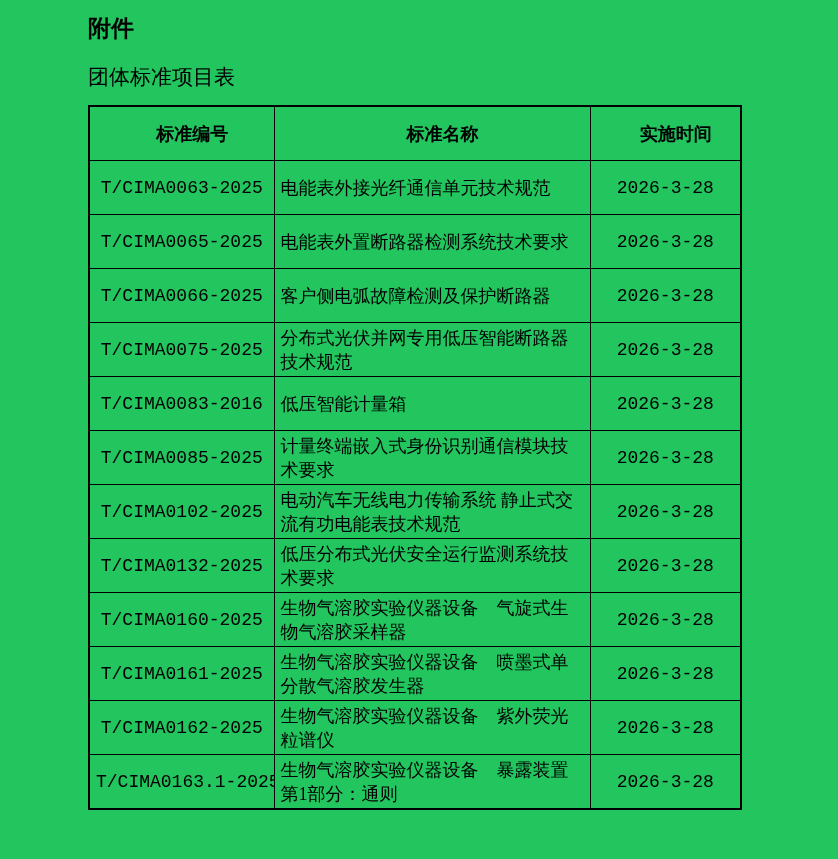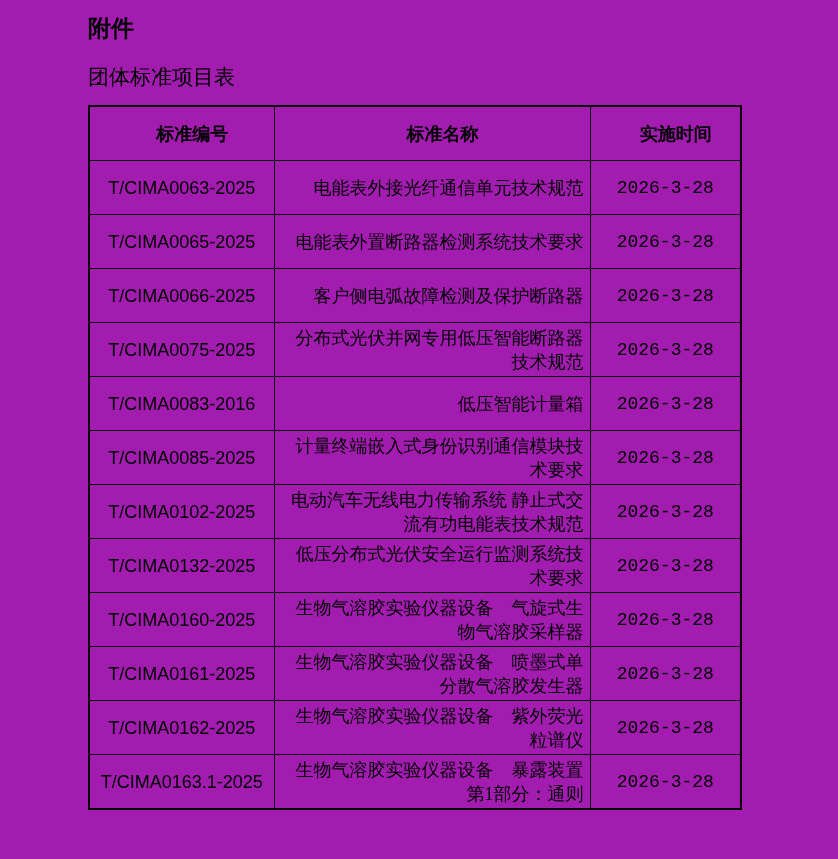--- a/index.html
+++ b/index.html
@@ -6,21 +6,21 @@
     margin: 0;
     padding: 0;
     background: #ffffff;
     font-family: "Liberation Serif", serif;
     color: #000000;
   }
   .page {
     position: relative;
     width: 838px;
     height: 859px;
-    background: #a21caf;
+    background: #22c55e;
     overflow: hidden;
   }
   .attachment {
     margin: 14px 0 0 88px;
     font-family: "Liberation Sans", sans-serif;
     font-weight: bold;
     font-size: 23px;
     line-height: 28px;
   }
   .doc-title {
@@ -48,26 +48,26 @@
     overflow: hidden;
   }
   .std-table th {
     font-weight: bold;
     text-align: center;
     font-family: "Liberation Serif", serif;
     padding-left: 27px;
   }
   .col-code {
     text-align: center;
-    font-family: Liberation Sans, sans-serif;
+    font-family: Liberation Mono, monospace;
     font-size: 16.5px;
     white-space: nowrap;
   }
   .col-name {
-    text-align: right;
+    text-align: left;
     padding: 2px 10px;
   }
   .col-date {
     text-align: center;
     font-family: Liberation Mono, monospace;
     font-size: 16.5px;
     white-space: nowrap;
   }
 </style>
 </head>

